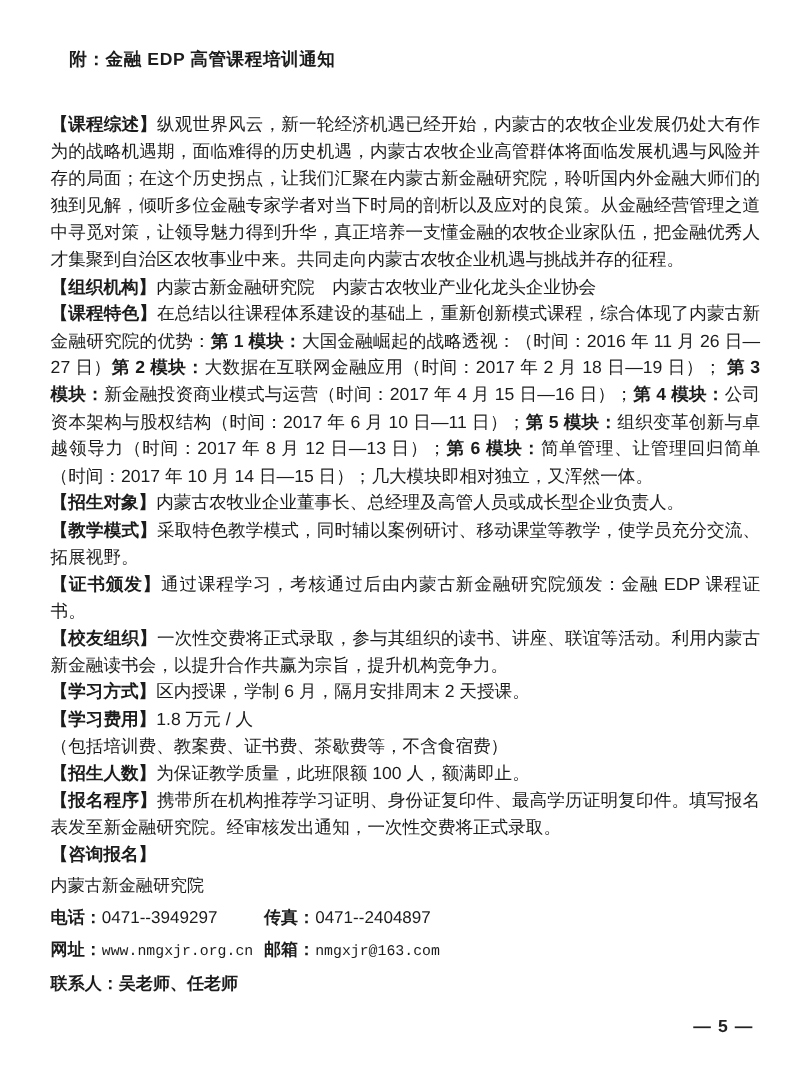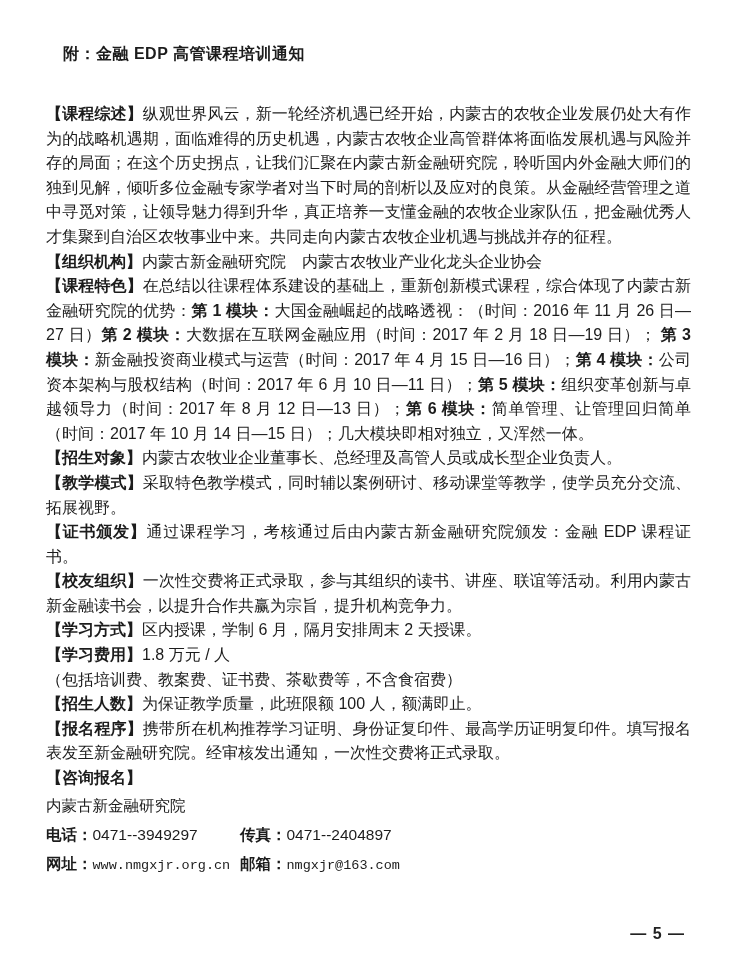--- a/index.html
+++ b/index.html
@@ -76,20 +76,21 @@
         <div class="para"><span class="b">【招生人数】</span><span>为保证教学质量，此班限额 100 人，额满即止。</span></div>
         <div class="para"><span class="b">【报名程序】</span><span>携带所在机构推荐学习证明、身份证复印件、最高学历证明复印件。填写报名表发至新金融研究院。经审核发出通知，一次性交费将正式录取。</span></div>
         <div class="para"><span class="b">【咨询报名】</span></div>
       </div>
 
     <div class="contacts">
         <div class="contact-block">
           <div class="org-name">内蒙古新金融研究院</div>
           <div class="contact-row"><span class="cell-first"><span class="contact-label">电话：</span><span class="">0471--3949297</span></span><span><span class="contact-label">传真：</span><span class="">0471--2404897</span></span></div>
           <div class="contact-row"><span class="cell-first"><span class="contact-label">网址：</span><span class="mono">www.nmgxjr.org.cn</span></span><span><span class="contact-label">邮箱：</span><span class="mono">nmgxjr@163.com</span></span></div>
+          <div class="contact-row"><span><span class="contact-label">联系人：</span><span class=" val-strong">吴老师、任老师</span></span></div>
         </div>
         <div class="contact-block">
           <div class="contact-row"><span class="cell-first"></span></div>
         </div>
       </div>
   </div>
 
   <div class="footer-page">— 5 —</div>
 </div>
 

